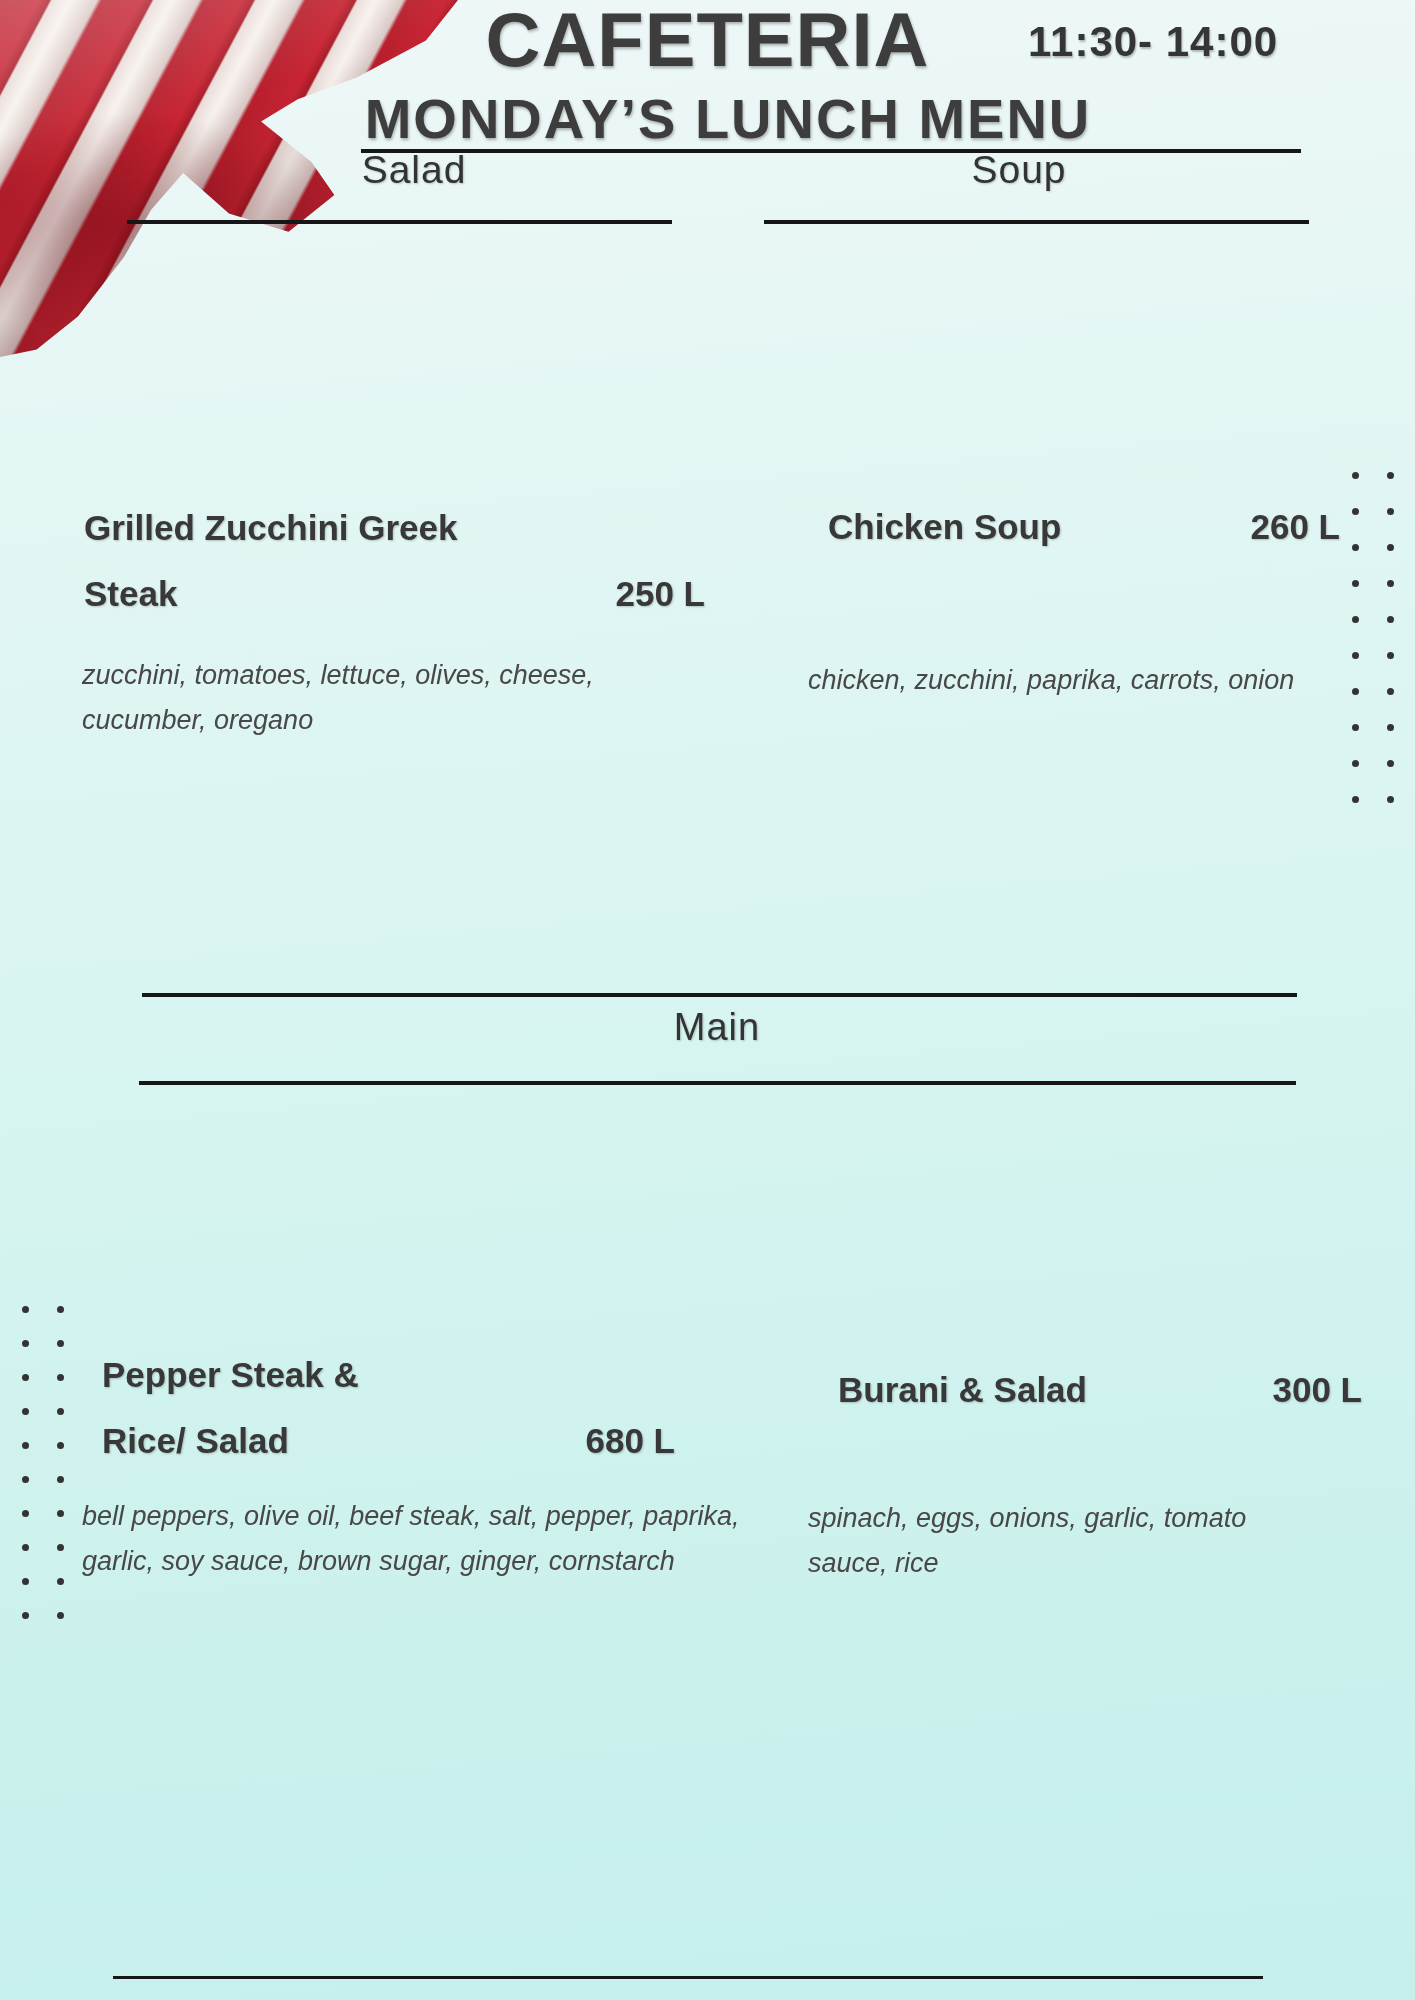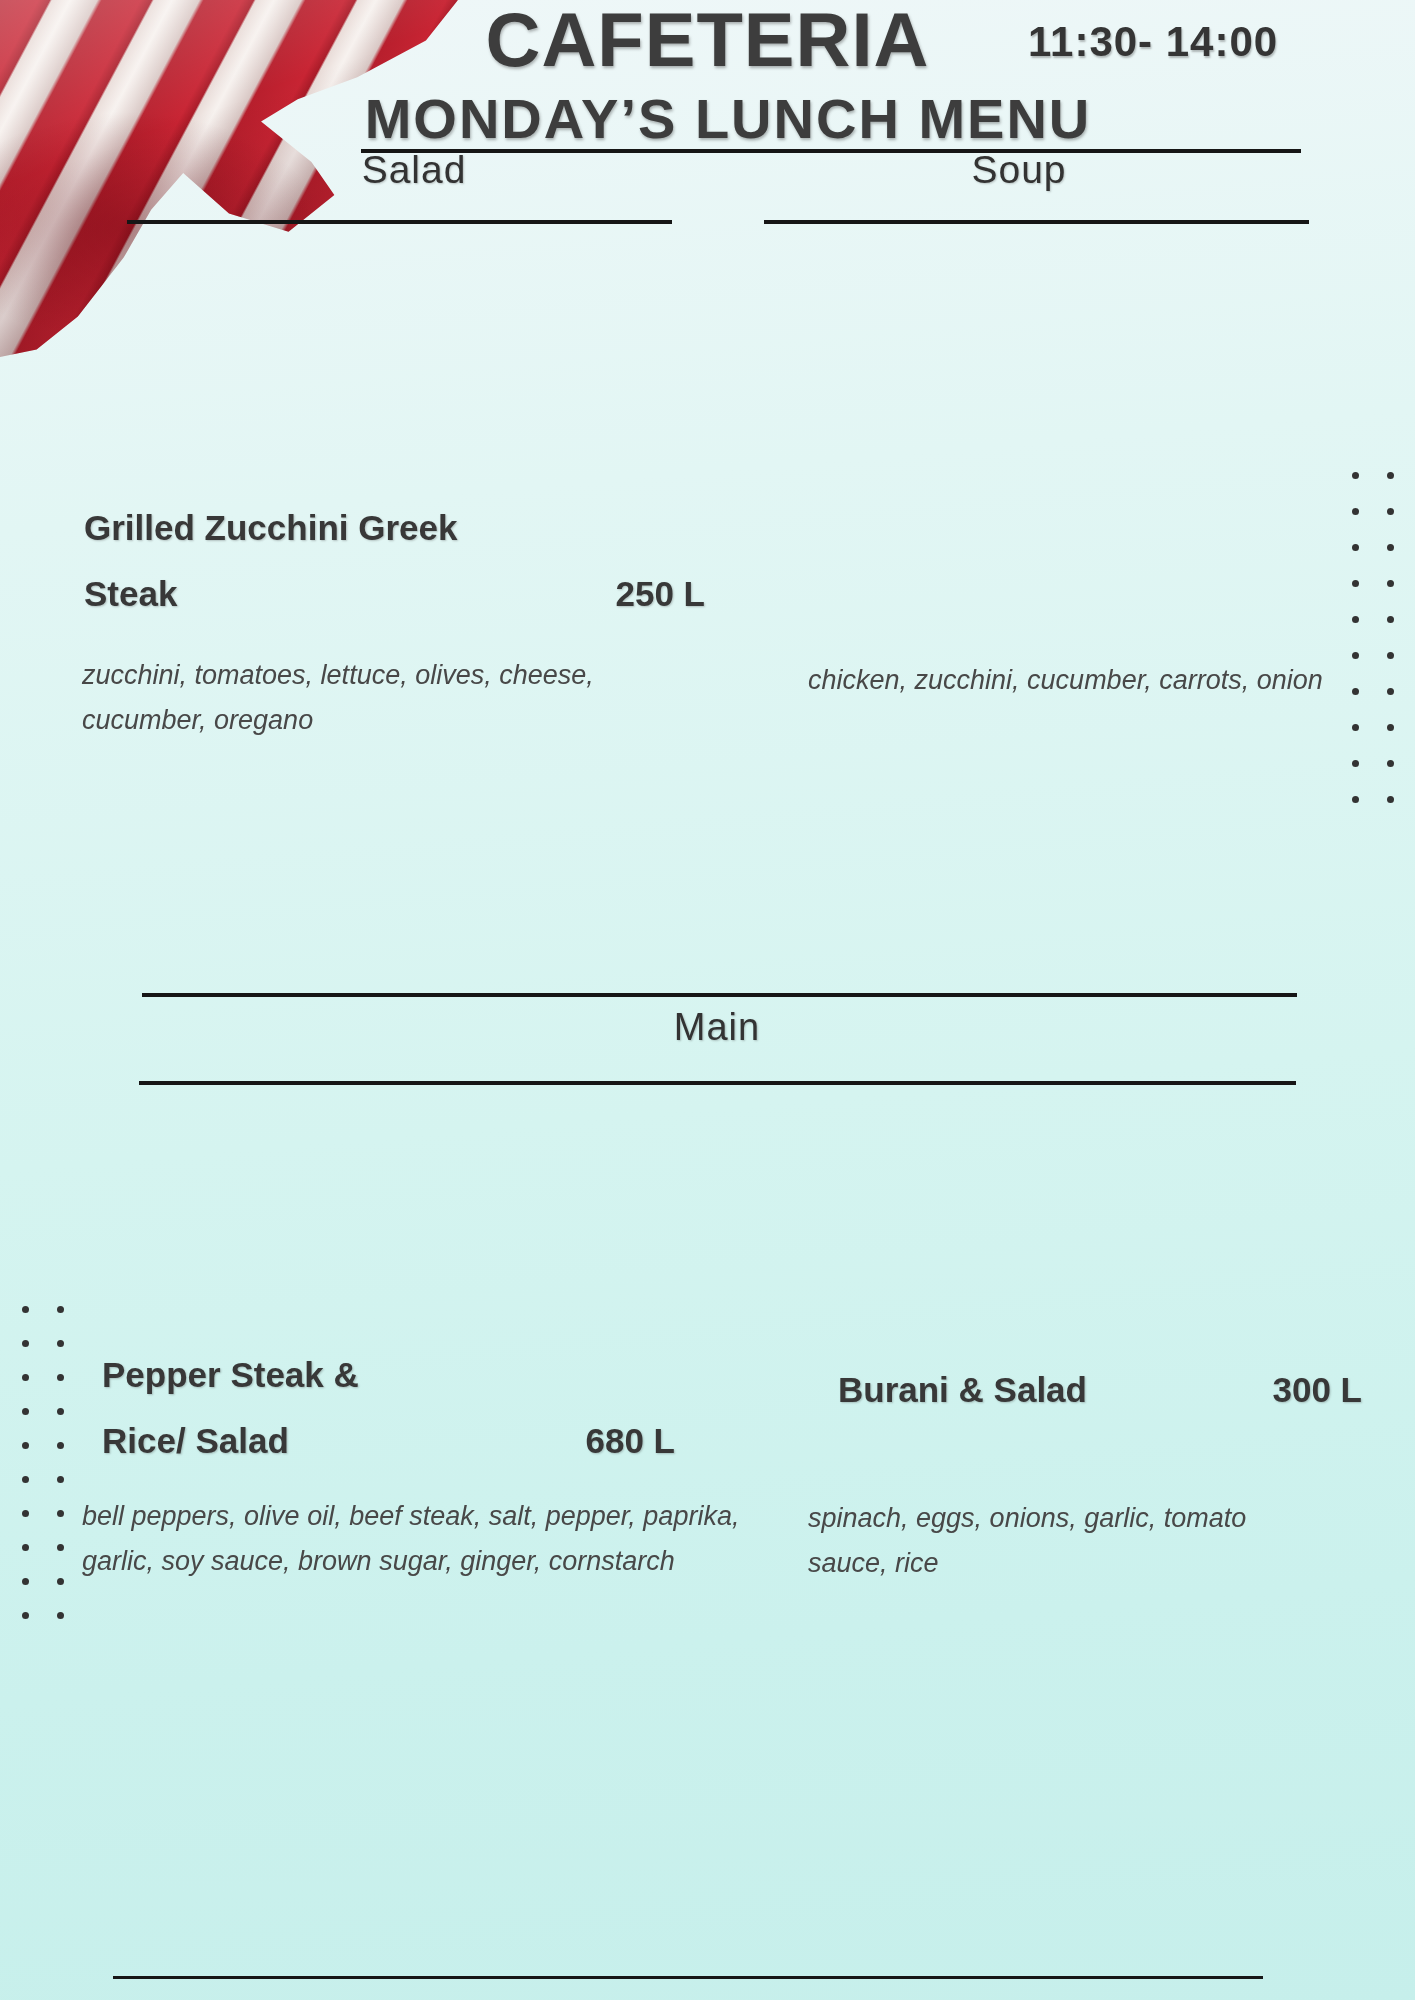--- a/index.html
+++ b/index.html
@@ -115,21 +115,25 @@
   <div class="col-heading heading-soup">Soup</div>
   <div class="rule rule-salad"></div>
   <div class="rule rule-soup"></div>
 
   <div class="item-row row-salad">
     <span class="item-name">Grilled Zucchini Greek Steak</span>
     <span class="item-price">250 L</span>
   </div>
   <div class="item-desc desc-salad">zucchini, tomatoes, lettuce, olives, cheese, cucumber, oregano</div>
 
-  <div class="item-desc desc-soup">chicken, zucchini, cucumber, carrots, onion</div>
+  <div class="item-row row-soup">
+    <span class="item-name">Chicken Soup</span>
+    <span class="item-price">260 L</span>
+  </div>
+  <div class="item-desc desc-soup">chicken, zucchini, paprika, carrots, onion</div>
 
   <div class="dots dots-right">
       <div class="dot"></div>
       <div class="dot"></div>
       <div class="dot"></div>
       <div class="dot"></div>
       <div class="dot"></div>
       <div class="dot"></div>
       <div class="dot"></div>
       <div class="dot"></div>

